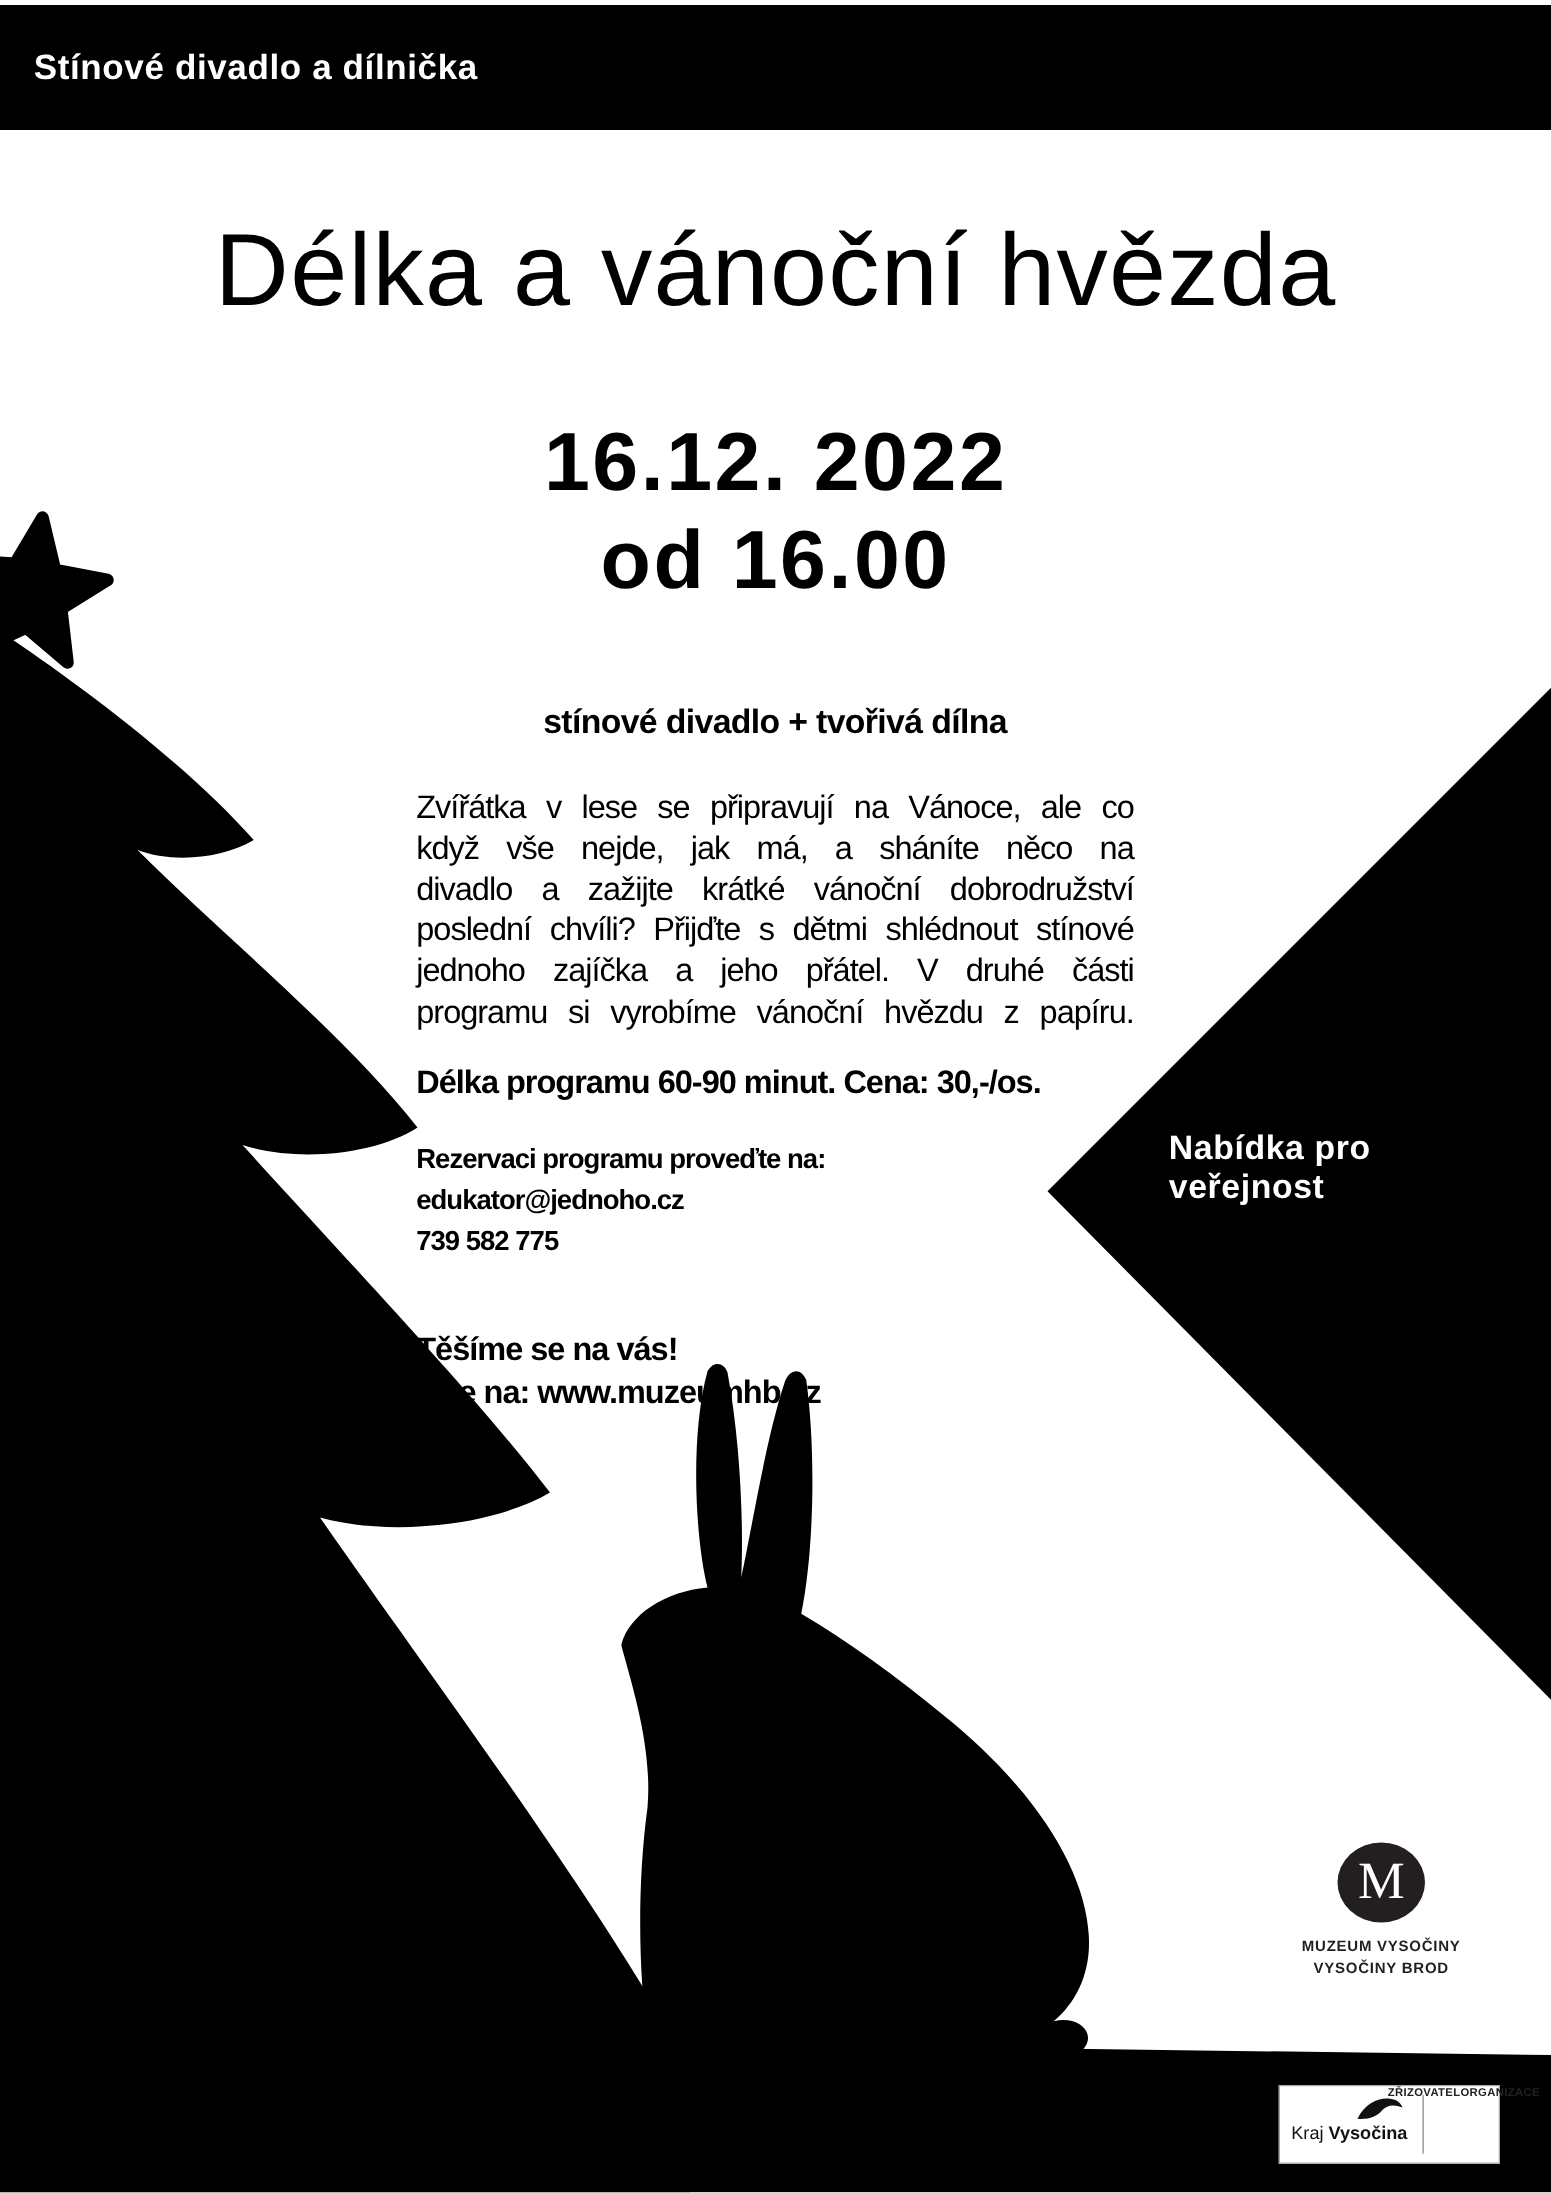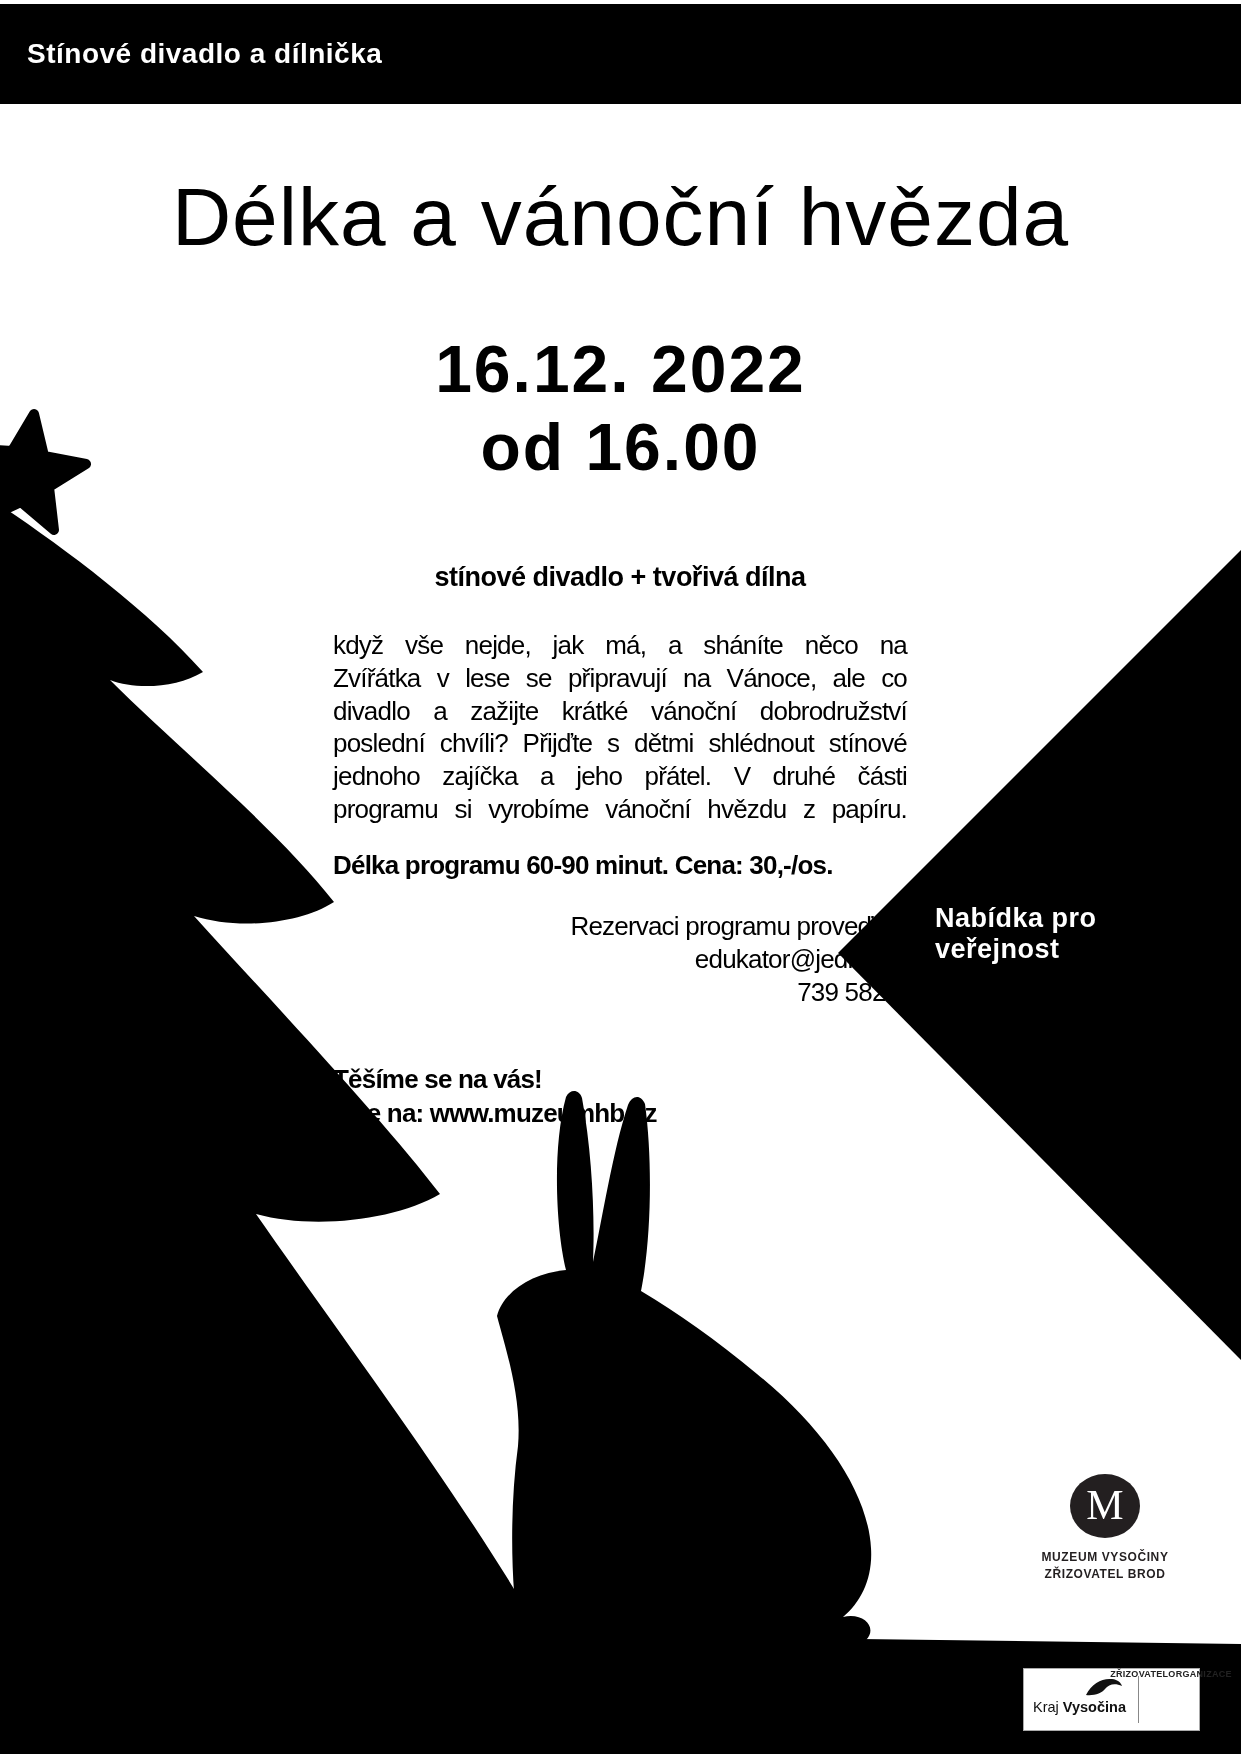--- a/index.html
+++ b/index.html
@@ -37,21 +37,21 @@
     position:absolute; left:333px; top:629px; width:574px;
     font-size:26px; line-height:32.8px; letter-spacing:-.8px; z-index:2;
   }
   .desc div { text-align:justify; text-align-last:justify; }
   .duration {
     position:absolute; left:333px; top:850px; width:600px;
     font-size:26px; font-weight:bold; letter-spacing:-.8px; z-index:2;
   }
   .reservation {
     position:absolute; left:333px; top:910px; width:600px;
-    font-size:26px; font-weight:normal; line-height:33px; letter-spacing:-.8px; z-index:2;text-align:right;
+    font-size:22px; font-weight:bold; line-height:33px; letter-spacing:-.8px; z-index:2;
   }
   .closing {
     position:absolute; left:333px; top:1062px; width:600px;
     font-size:26px; font-weight:bold; line-height:34px; letter-spacing:-.8px; z-index:2;
   }
   .badge {
     position:absolute; left:935px; top:903px; width:280px;
     color:#fff; font-size:27px; font-weight:bold; line-height:31px;
     letter-spacing:.5px; z-index:2;
   }
@@ -137,22 +137,22 @@
   <div class="dateblock">
     <div>16.12. 2022</div>
     <div>od 16.00</div>
   </div>
 
   <div class="subtitle">
     <div>stínové divadlo + tvořivá dílna</div>
   </div>
 
   <div class="desc">
+    <div>Zvířátka v lese se připravují na Vánoce, ale co</div>
     <div>když vše nejde, jak má, a sháníte něco na</div>
-    <div>Zvířátka v lese se připravují na Vánoce, ale co</div>
     <div>divadlo a zažijte krátké vánoční dobrodružství</div>
     <div>poslední chvíli? Přijďte s dětmi shlédnout stínové</div>
     <div>jednoho zajíčka a jeho přátel. V druhé části</div>
     <div>programu si vyrobíme vánoční hvězdu z papíru.</div>
   </div>
 
   <div class="duration">Délka programu 60-90 minut. Cena: 30,-/os.</div>
 
   <div class="reservation">
     <div>Rezervaci programu proveďte na:</div>
@@ -168,21 +168,21 @@
   <div class="badge">
     <div>Nabídka pro</div>
     <div>veřejnost</div>
   </div>
 
   <div class="mlogo-circle">
     <span>M</span>
   </div>
   <div class="mlogo-name">
     <div>MUZEUM VYSOČINY</div>
-    <div>ZŘIZOVATEL BROD</div>
+    <div>VYSOČINY BROD</div>
   </div>
 
   <div class="kraj-box">
     <div class="kraj-left">
       <svg class="kraj-bird" width="40" height="24" viewBox="0 0 40 24" aria-hidden="true">
         <path fill="#111" d="M2 20 C8 8, 18 3, 28 4 C34 4.5, 37 8, 38 11 C31 8, 25 9, 21 14 C18 18, 10 21, 2 20 Z"></path>
       </svg>
       <div class="kraj-text">
         <span>Kraj</span>
         <span class="bold">Vysočina</span>

